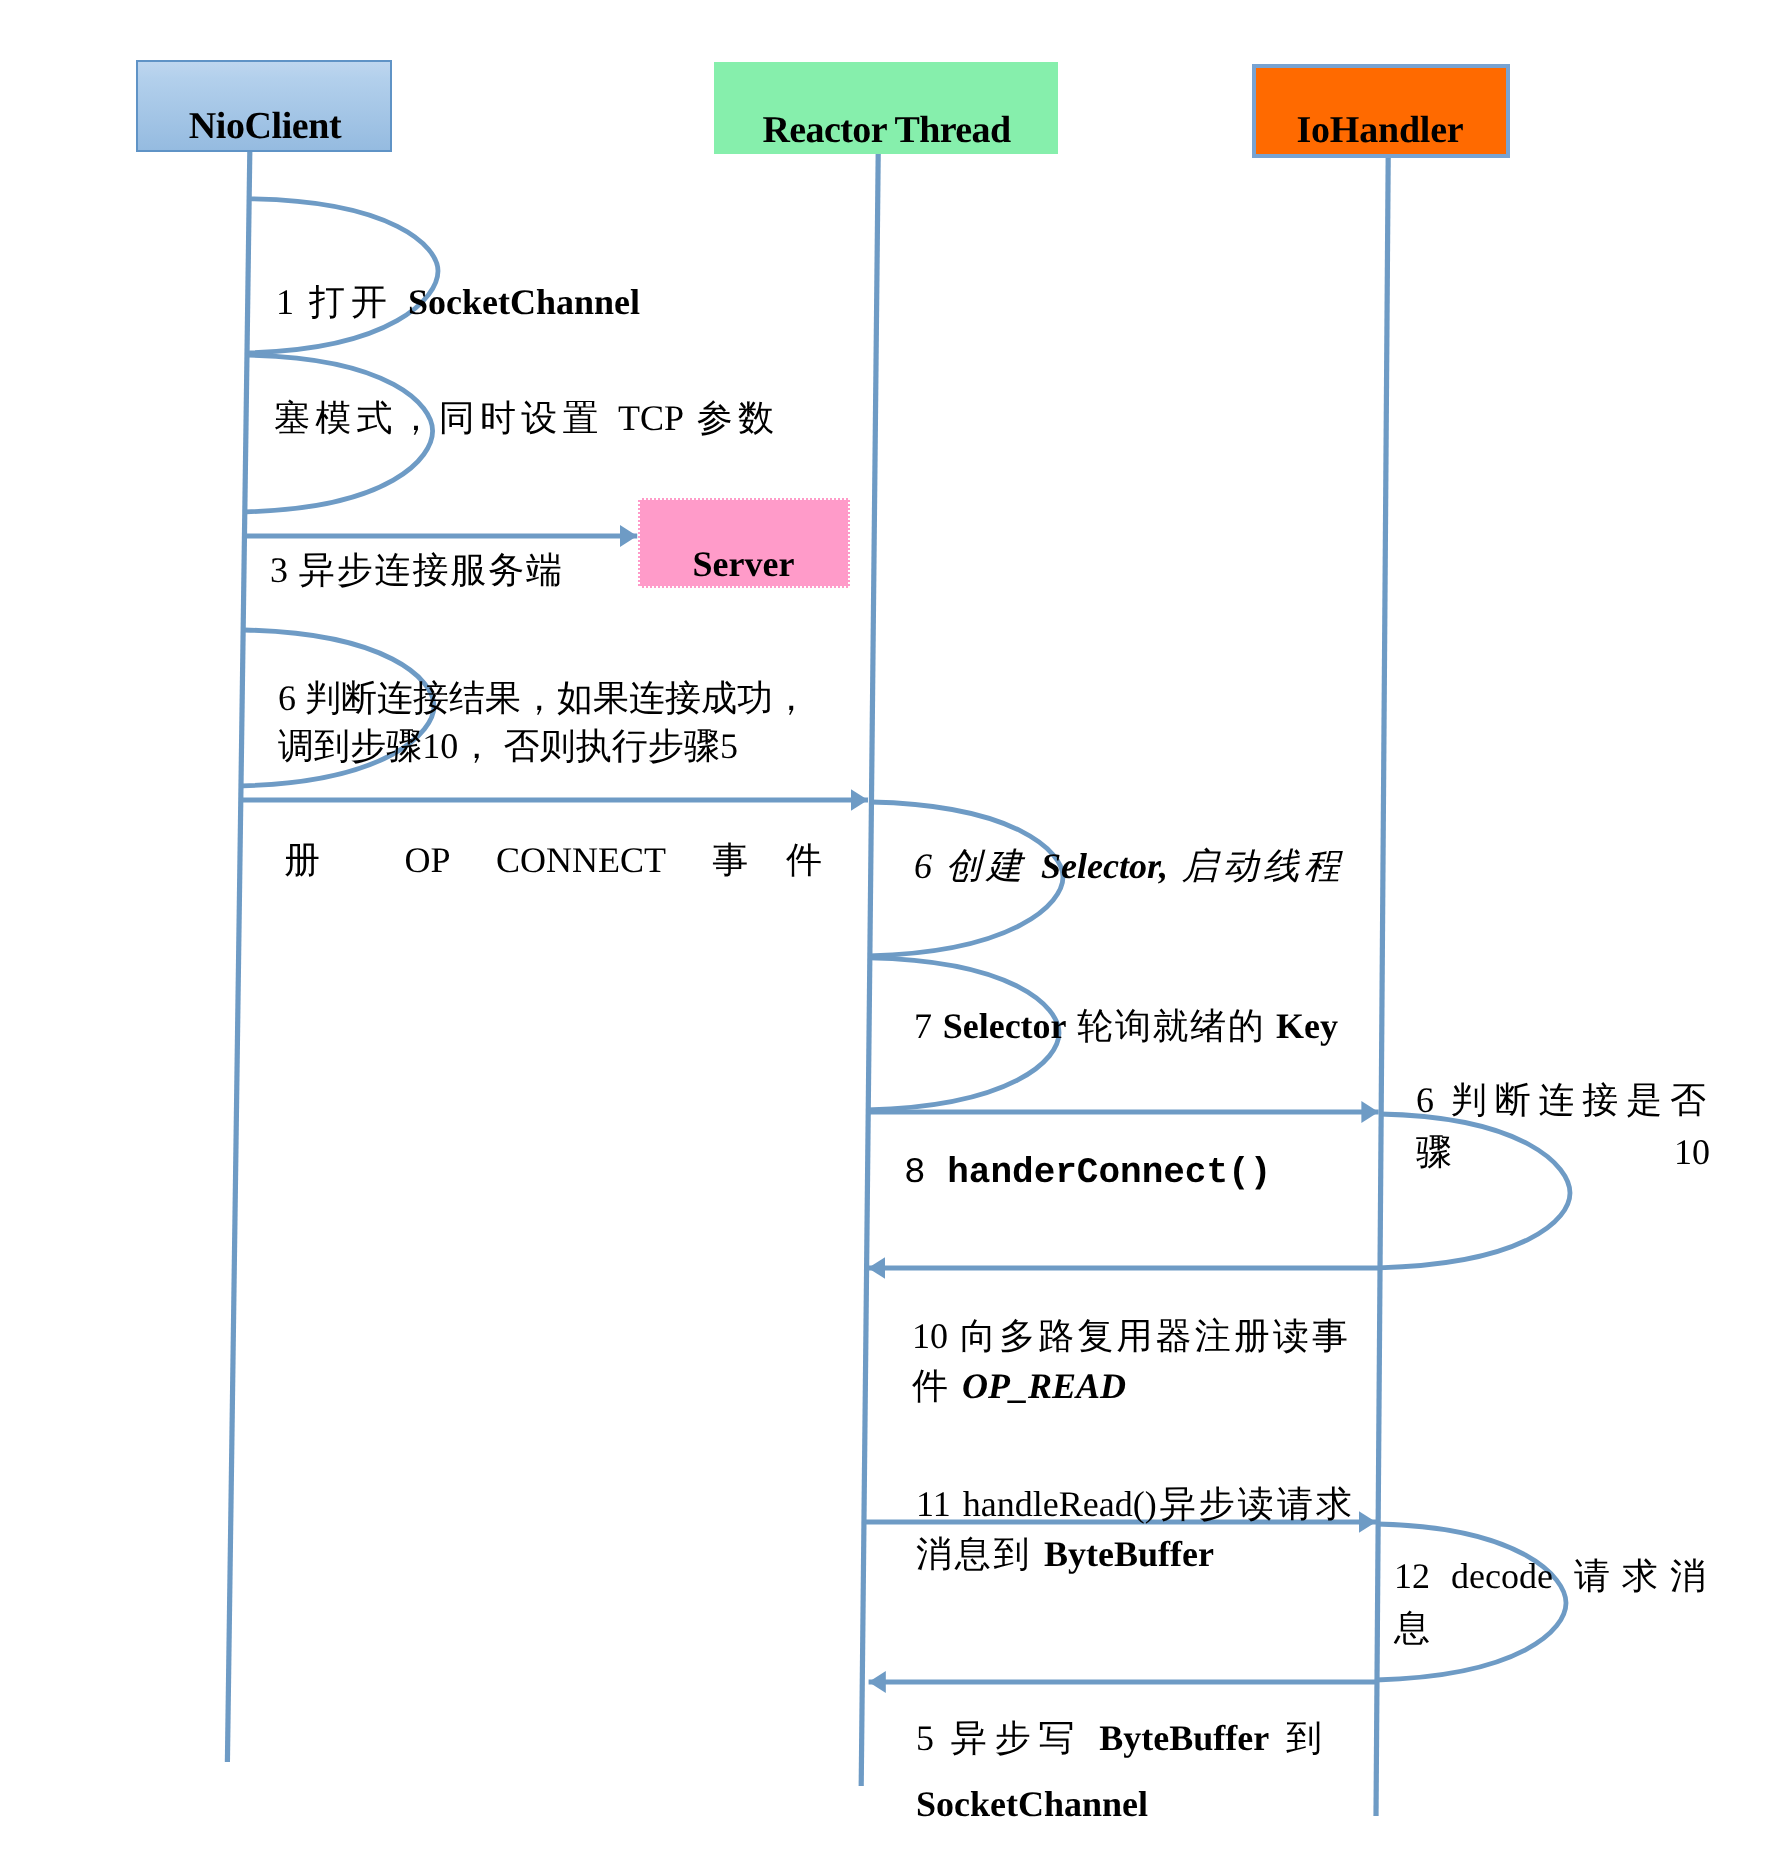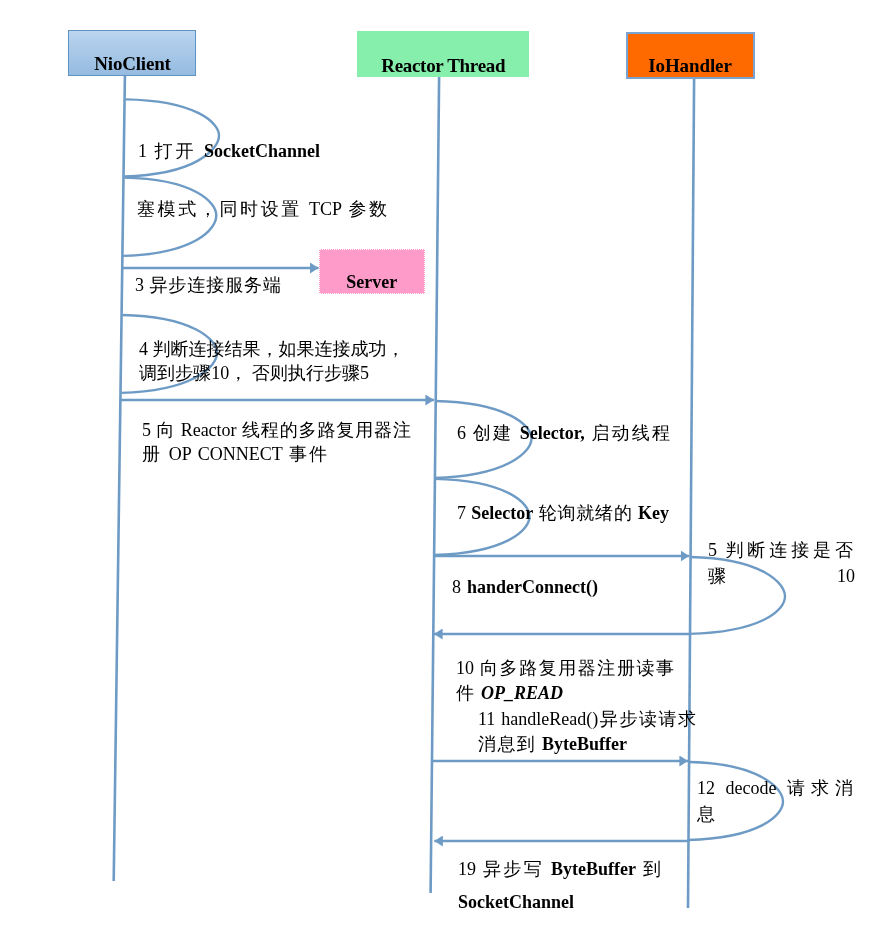--- a/index.html
+++ b/index.html
@@ -43,38 +43,38 @@
   .m3 .ln:nth-child(1){width:146px;}
   .m4{left:139px;top:338px;}
   .m4 .ln{height:23.5px;line-height:23.5px;}
   .m4 .ln:nth-child(1){width:240px;}
   .m4 .ln:nth-child(2){width:230px;}
   .m5{left:142px;top:419px;}
   .m5 .ln{height:23.5px;line-height:23.5px;}
   .m5 .ln:nth-child(1){width:269px;}
   .m5 .ln:nth-child(2){width:185px;}
   .m6{left:457px;top:422px;}
-  .m6 .ln{height:23px;line-height:23px;}
+  .m6 .ln{height:23px;line-height:23px;font-style:italic;}
   .m6 .ln:nth-child(1){width:213px;}
   .m7{left:457px;top:501.5px;}
   .m7 .ln{height:23px;line-height:23px;}
   .m7 .ln:nth-child(1){width:212px;}
-  .m8{left:452px;top:575.5px;}
+  .m8{left:452px;top:575.5px;font-family:Liberation Mono, monospace;}
   .m8 .ln{height:23px;line-height:23px;}
   .m8 .ln:nth-child(1){width:146px;}
   .m9{left:708px;top:538px;}
   .m9 .ln{height:25.8px;line-height:25.8px;}
   .m9 .ln:nth-child(1){width:145px;}
   .m9 .ln:nth-child(2){width:147px;}
   .m9 .ln:nth-child(3){width:44px;}
   .m10{left:456px;top:656px;}
   .m10 .ln{height:25px;line-height:25px;}
   .m10 .ln:nth-child(1){width:218px;}
   .m10 .ln:nth-child(2){width:107px;}
-  .m11{left:458px;top:707px;margin-left:20px;}
+  .m11{left:458px;top:740px;}
   .m11 .ln{height:25px;line-height:25px;}
   .m11 .ln:nth-child(1){width:218px;}
   .m11 .ln:nth-child(2){width:149px;}
   .m12{left:697px;top:774.5px;}
   .m12 .ln{height:26px;line-height:26px;}
   .m12 .ln:nth-child(1){width:156px;}
   .m12 .ln:nth-child(2){width:19px;}
   .m13{left:458px;top:852.5px;}
   .m13 .ln{height:33px;line-height:33px;}
   .m13 .ln:nth-child(1){width:203px;}
@@ -137,30 +137,27 @@
       <span>塞模式，同时设置 TCP 参数</span>
     </div>
   </div>
   <div class="msg m3">
     <div class="ln">
       <span>3  异步连接服务端</span>
     </div>
   </div>
   <div class="msg m4">
     <div class="ln">
-      <span>4  判断连接结果，如果连接成功，</span>
+      <span>6  判断连接结果，如果连接成功，</span>
     </div>
     <div class="ln">
       <span>调到步骤10， 否则执行步骤5</span>
     </div>
   </div>
   <div class="msg m5">
-    <div class="ln">
-      <span>5  向 Reactor 线程的多路复用器注</span>
-    </div>
     <div class="ln">
       <span>册 OP  CONNECT 事件</span>
     </div>
   </div>
   <div class="msg m6">
     <div class="ln">
       <span>6  创建 </span>
       <b>Selector,</b>
       <span> 启动线程</span>
     </div>
@@ -174,21 +171,21 @@
     </div>
   </div>
   <div class="msg m8">
     <div class="ln">
       <span>8 </span>
       <b>handerConnect()</b>
     </div>
   </div>
   <div class="msg m9">
     <div class="ln">
-      <span>5  判断连接是否</span>
+      <span>6  判断连接是否</span>
     </div>
     <div class="ln">
       <span>骤 10</span>
     </div>
   </div>
   <div class="msg m10">
     <div class="ln">
       <span>10  向多路复用器注册读事</span>
     </div>
     <div class="ln">
@@ -208,21 +205,21 @@
   <div class="msg m12">
     <div class="ln">
       <span>12 decode 请求消</span>
     </div>
     <div class="ln">
       <span>息</span>
     </div>
   </div>
   <div class="msg m13">
     <div class="ln">
-      <span>19 异步写 </span>
+      <span>5 异步写 </span>
       <b>ByteBuffer</b>
       <span> 到</span>
     </div>
     <div class="ln">
       <b>SocketChannel</b>
     </div>
   </div>
 
 </div>
 

